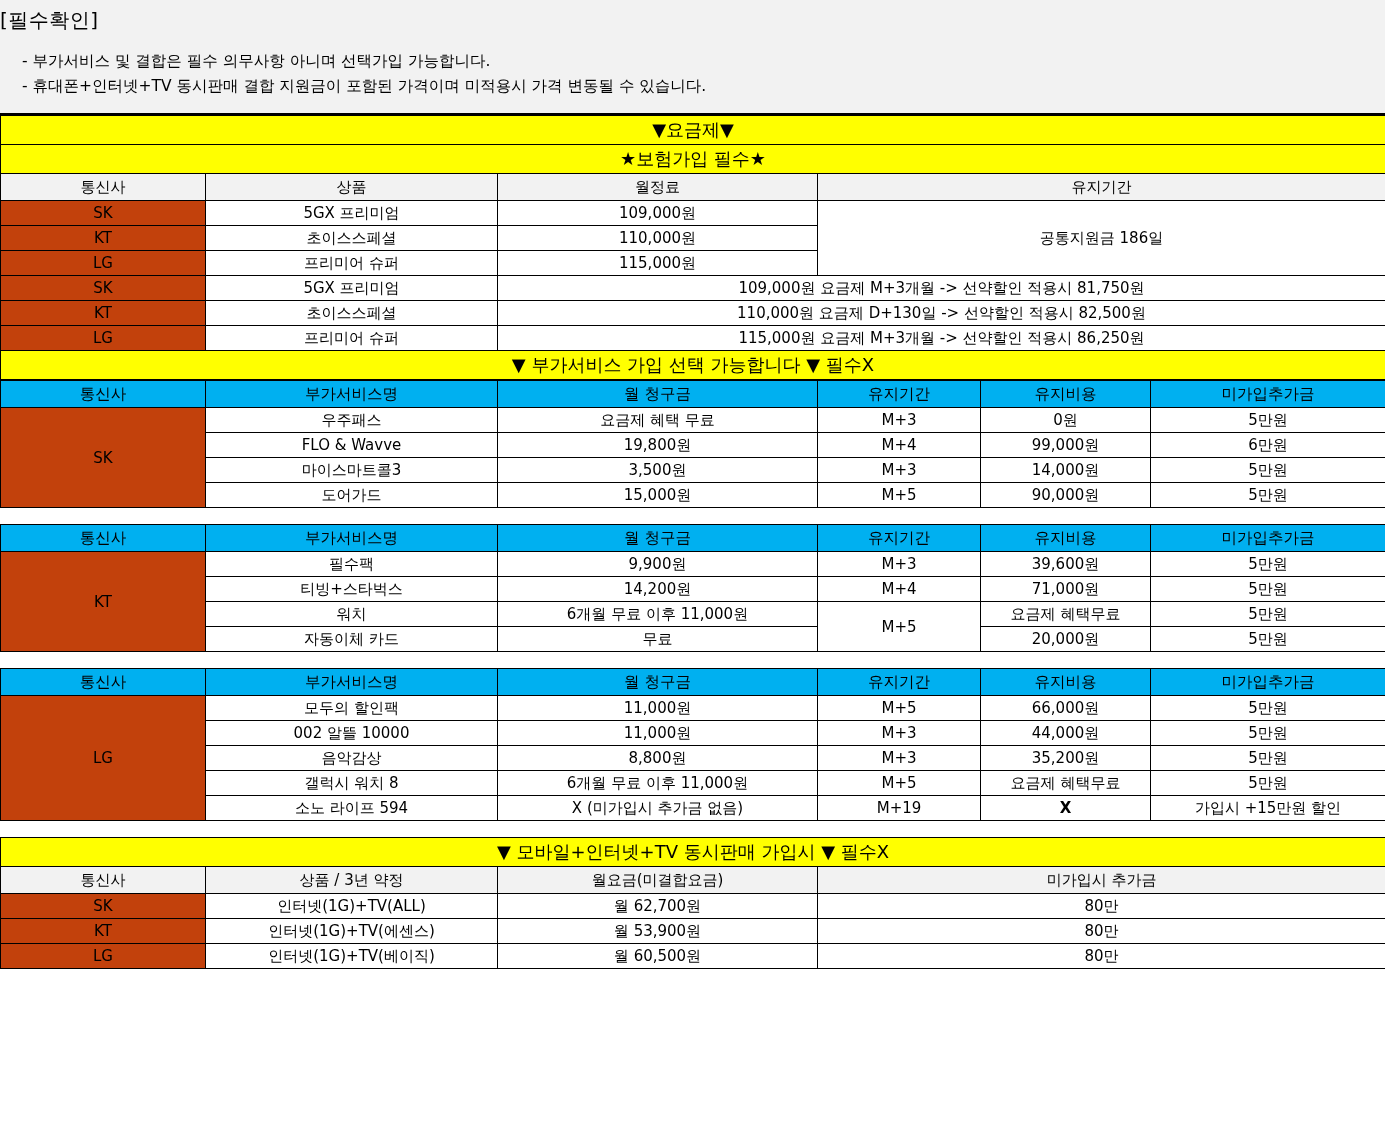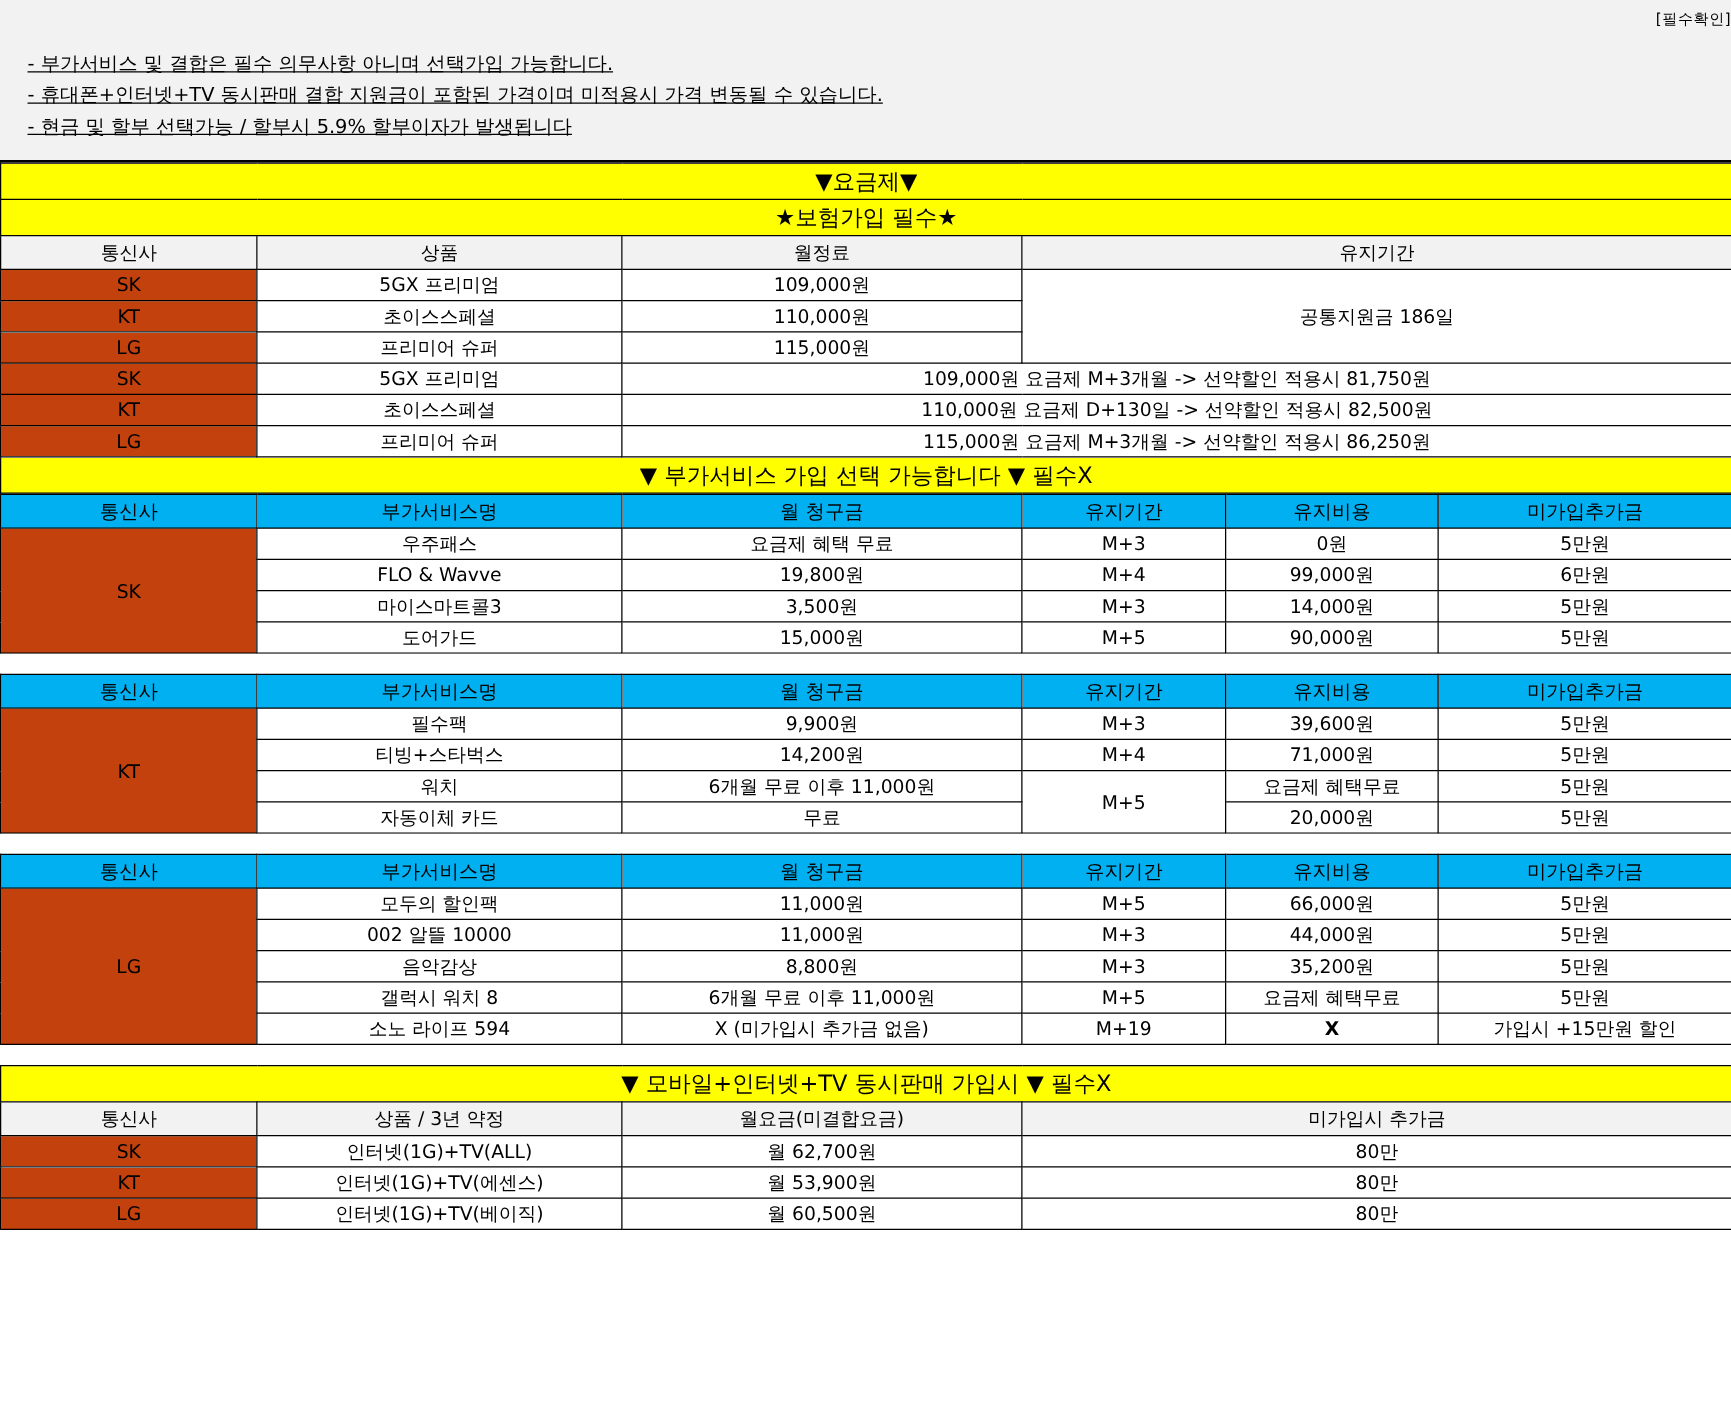--- a/index.html
+++ b/index.html
@@ -20,30 +20,29 @@
     position: relative;
   }
 
   
   .notice {
     background: #f2f2f2;
     border-bottom: 2px solid #000;
     padding: 0;
   }
   .notice-title {
-    text-align: right;
-    font-size: 12px;
+    text-align: left;
+    font-size: 20px;
     padding: 7px 0 9px 0;
     letter-spacing: 0.5px;
   }
   .notice-list {
     padding: 6px 0 14px 22px;
     line-height: 1.62;
     font-size: 15.5px;
-    text-decoration: underline;
   }
   .notice-list div {
     white-space: pre;
   }
 
   
   table {
     border-collapse: collapse;
     width: 1385px;
     table-layout: fixed;
@@ -87,21 +86,20 @@
 </head>
 <body>
 
 <div class="page">
 
   <div class="notice">
     <div class="notice-title">[필수확인]</div>
     <div class="notice-list">
       <div>- 부가서비스 및 결합은 필수 의무사항 아니며 선택가입 가능합니다.</div>
       <div>- 휴대폰+인터넷+TV 동시판매 결합 지원금이 포함된 가격이며 미적용시 가격 변동될 수 있습니다.</div>
-      <div>- 현금 및 할부 선택가능 / 할부시 5.9% 할부이자가 발생됩니다</div>
     </div>
   </div>
 
   <div class="tbl-wrap">
     <table>
       <colgroup>
         <col style="width:205px">
         <col style="width:292px">
         <col style="width:320px">
         <col style="width:568px">

